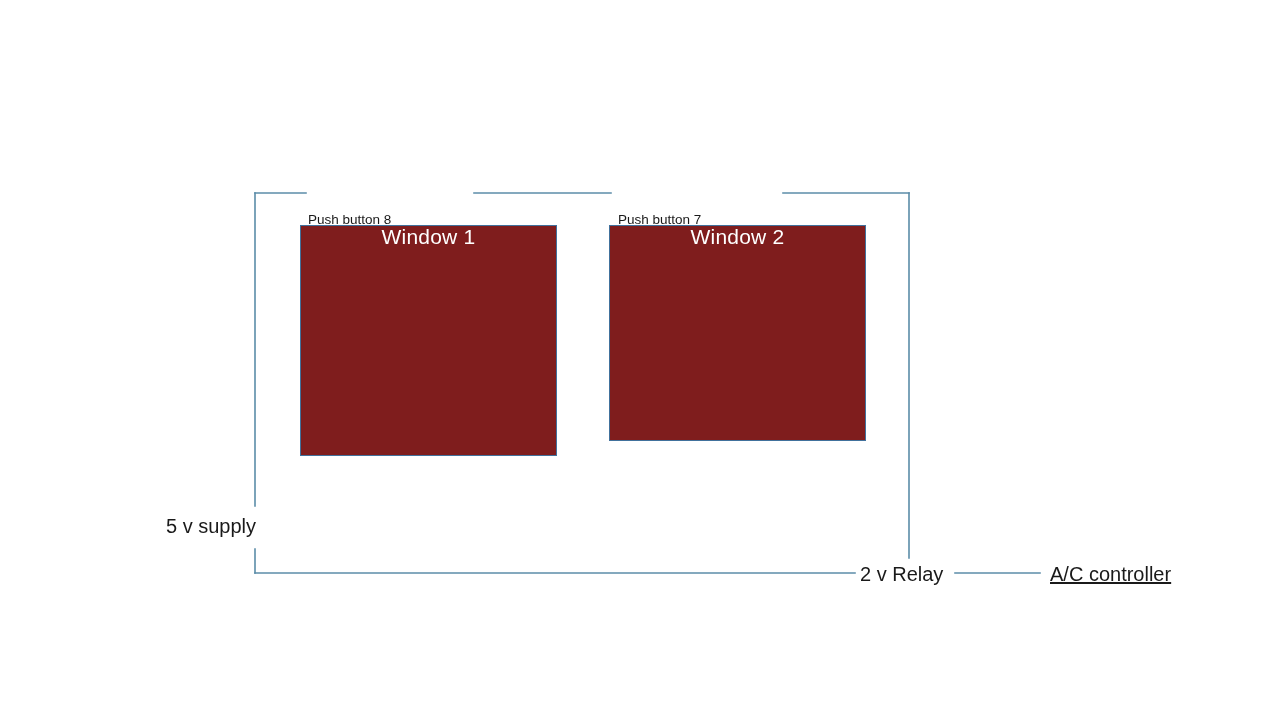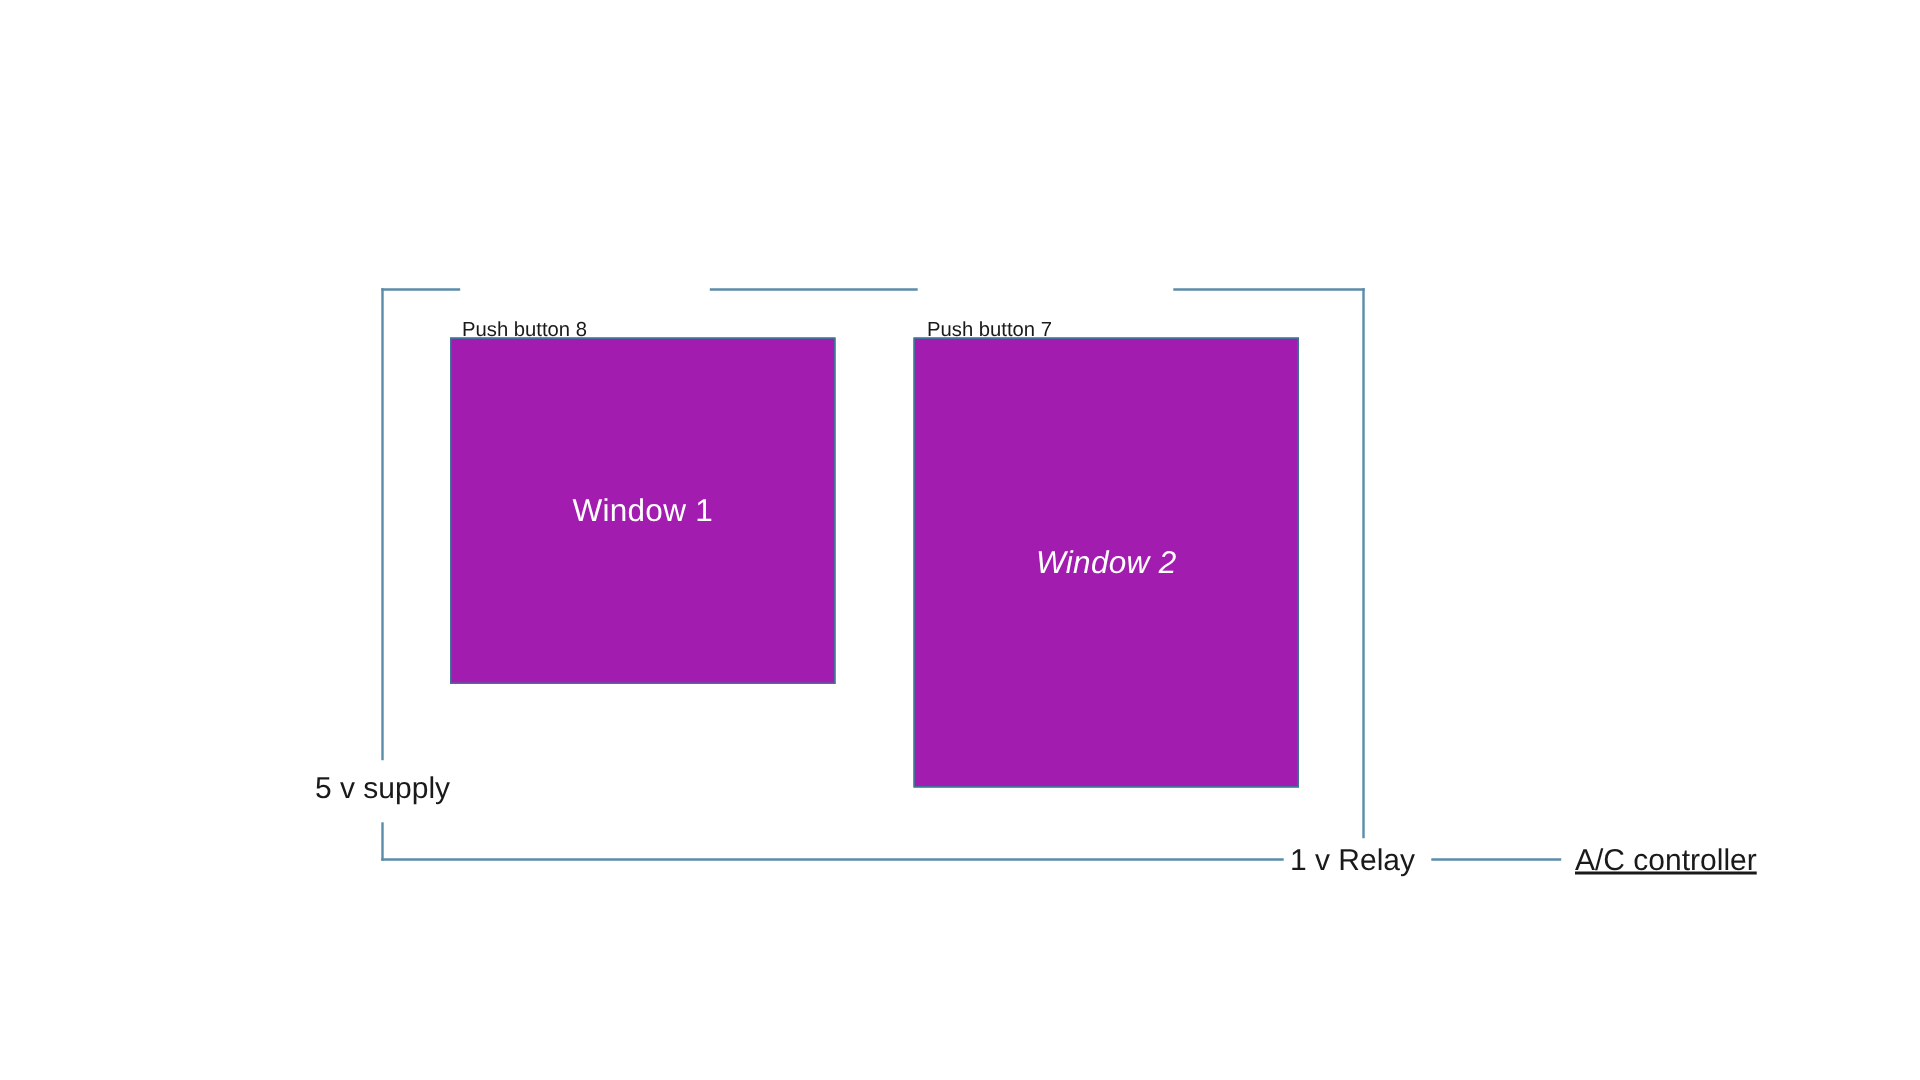--- a/index.html
+++ b/index.html
@@ -21,25 +21,24 @@
   }
   #wires {
     position: absolute;
     left: 0;
     top: 0;
     width: 1280px;
     height: 720px;
   }
   .window-box {
     position: absolute;
-    background: #a21caf;
+    background: #7f1d1d;
     border: 1px solid #41719C;
     box-sizing: border-box;
     display: flex;
-    align-items: center;
     justify-content: center;
   }
   .window-label {
     color: #ffffff;
     font-size: 21px;
     font-weight: 400;
     letter-spacing: 0.2px;
     line-height: 1;
     user-select: none;
   }
@@ -91,23 +90,23 @@
 
   <div class="wire-label label-small" style="left:618px; top:176px;">
     <div>Push button 7</div>
     <div>(normally closed)</div>
   </div>
 
   <div class="window-box" style="left:300px; top:225px; width:257px; height:231px;">
     <span class="window-label">Window 1</span>
   </div>
 
-  <div class="window-box" style="left:609px; top:225px; width:257px; height:300px;font-style:italic;">
+  <div class="window-box" style="left:609px; top:225px; width:257px; height:216px;">
     <span class="window-label">Window 2</span>
   </div>
 
-  <div class="wire-label label-large" style="left:166px; top:514px;margin-left:44px;">5 v supply</div>
+  <div class="wire-label label-large" style="left:166px; top:514px;">5 v supply</div>
 
-  <div class="wire-label label-large" style="left:860px; top:562px;">1 v Relay</div>
+  <div class="wire-label label-large" style="left:860px; top:562px;">2 v Relay</div>
 
   <div class="wire-label label-large" style="left:1050px; top:562px;text-decoration:underline;">A/C controller</div>
 
 </div>
 
 </body></html>

